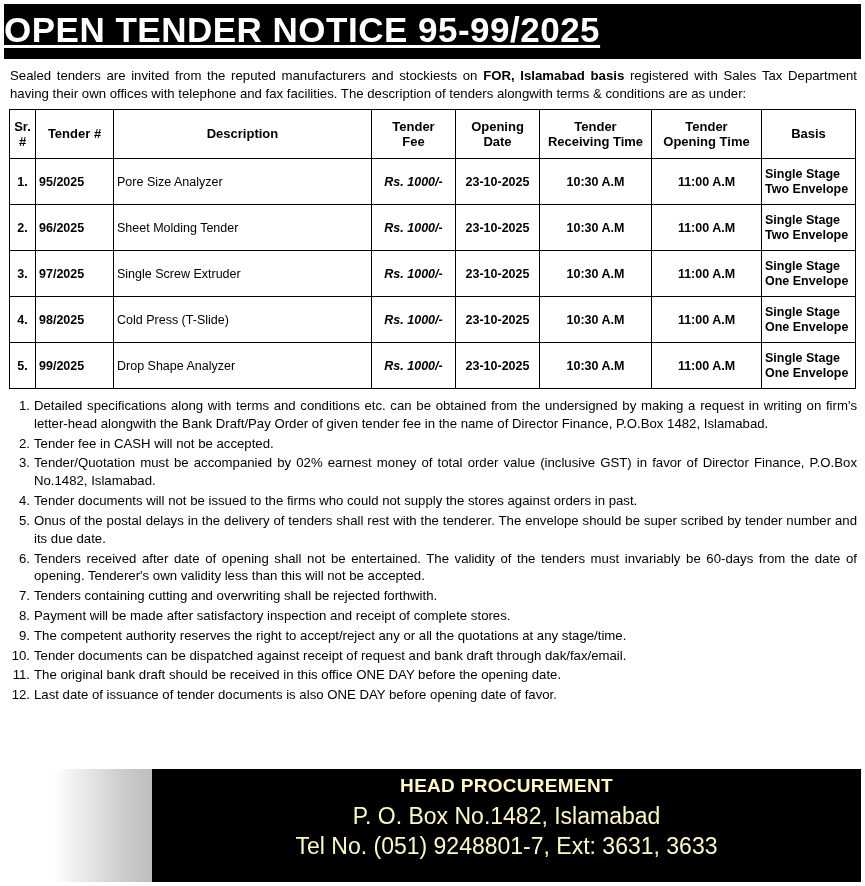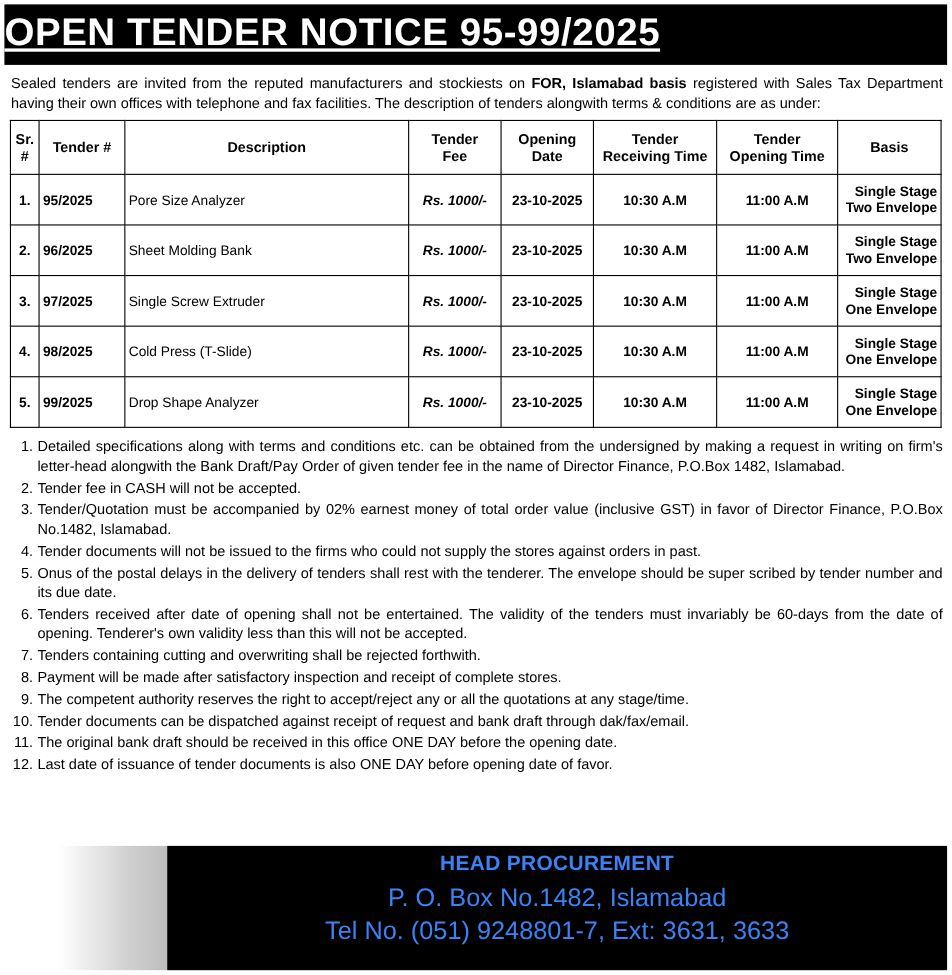--- a/index.html
+++ b/index.html
@@ -71,21 +71,21 @@
   .col-otime { width: 110px; }
   .col-basis { width: 94px; }
 
   td.c-sr { text-align: center; font-weight: bold; font-size: 13px; }
   td.c-no { font-weight: bold; font-size: 13.5px; padding-left: 6px; }
   td.c-desc { padding-left: 8px; font-size: 13.5px; }
   td.c-fee { text-align: center; font-weight: bold; font-size: 13px; font-style: italic; }
   td.c-date { text-align: center; font-weight: bold; font-size: 13px; }
   td.c-rtime { text-align: center; font-weight: bold; font-size: 13px; }
   td.c-otime { text-align: center; font-weight: bold; font-size: 13px; }
-  td.c-basis { text-align: right; font-weight: bold; font-size: 12.6px; line-height: 1.18; margin-top: 13px; }
+  td.c-basis { text-align: left; font-weight: bold; font-size: 12.6px; line-height: 1.18; margin-top: 13px; }
   table.tender tbody tr { height: 46px; }
 
   ol.conditions {
     margin: 8px 0 0 0;
     padding: 0 8px 0 34px;
     list-style: none;
     counter-reset: cond;
   }
   ol.conditions li {
     position: relative;
@@ -111,21 +111,21 @@
     bottom: 0;
     height: 117px;
   }
   .footer-box {
     position: absolute;
     left: 152px;
     right: 4px;
     top: 0;
     bottom: 4px;
     background: #000000;
-    color: #3b82f6;
+    color: #fef9c3;
     text-align: center;
     padding-top: 6px;
     box-sizing: border-box;
   }
   .footer-box .f-head {
     font-size: 19px;
     font-weight: bold;
     letter-spacing: 0.3px;
     margin-bottom: 4px;
   }
@@ -208,21 +208,21 @@
         <td class="c-rtime">10:30 A.M</td>
         <td class="c-otime">11:00 A.M</td>
         <td class="c-basis">
           <span>Single Stage</span><br>
           <span>Two Envelope</span>
         </td>
       </tr>
       <tr>
         <td class="c-sr">2.</td>
         <td class="c-no">96/2025</td>
-        <td class="c-desc">Sheet Molding Bank</td>
+        <td class="c-desc">Sheet Molding Tender</td>
         <td class="c-fee">Rs. 1000/-</td>
         <td class="c-date">23-10-2025</td>
         <td class="c-rtime">10:30 A.M</td>
         <td class="c-otime">11:00 A.M</td>
         <td class="c-basis">
           <span>Single Stage</span><br>
           <span>Two Envelope</span>
         </td>
       </tr>
       <tr>

